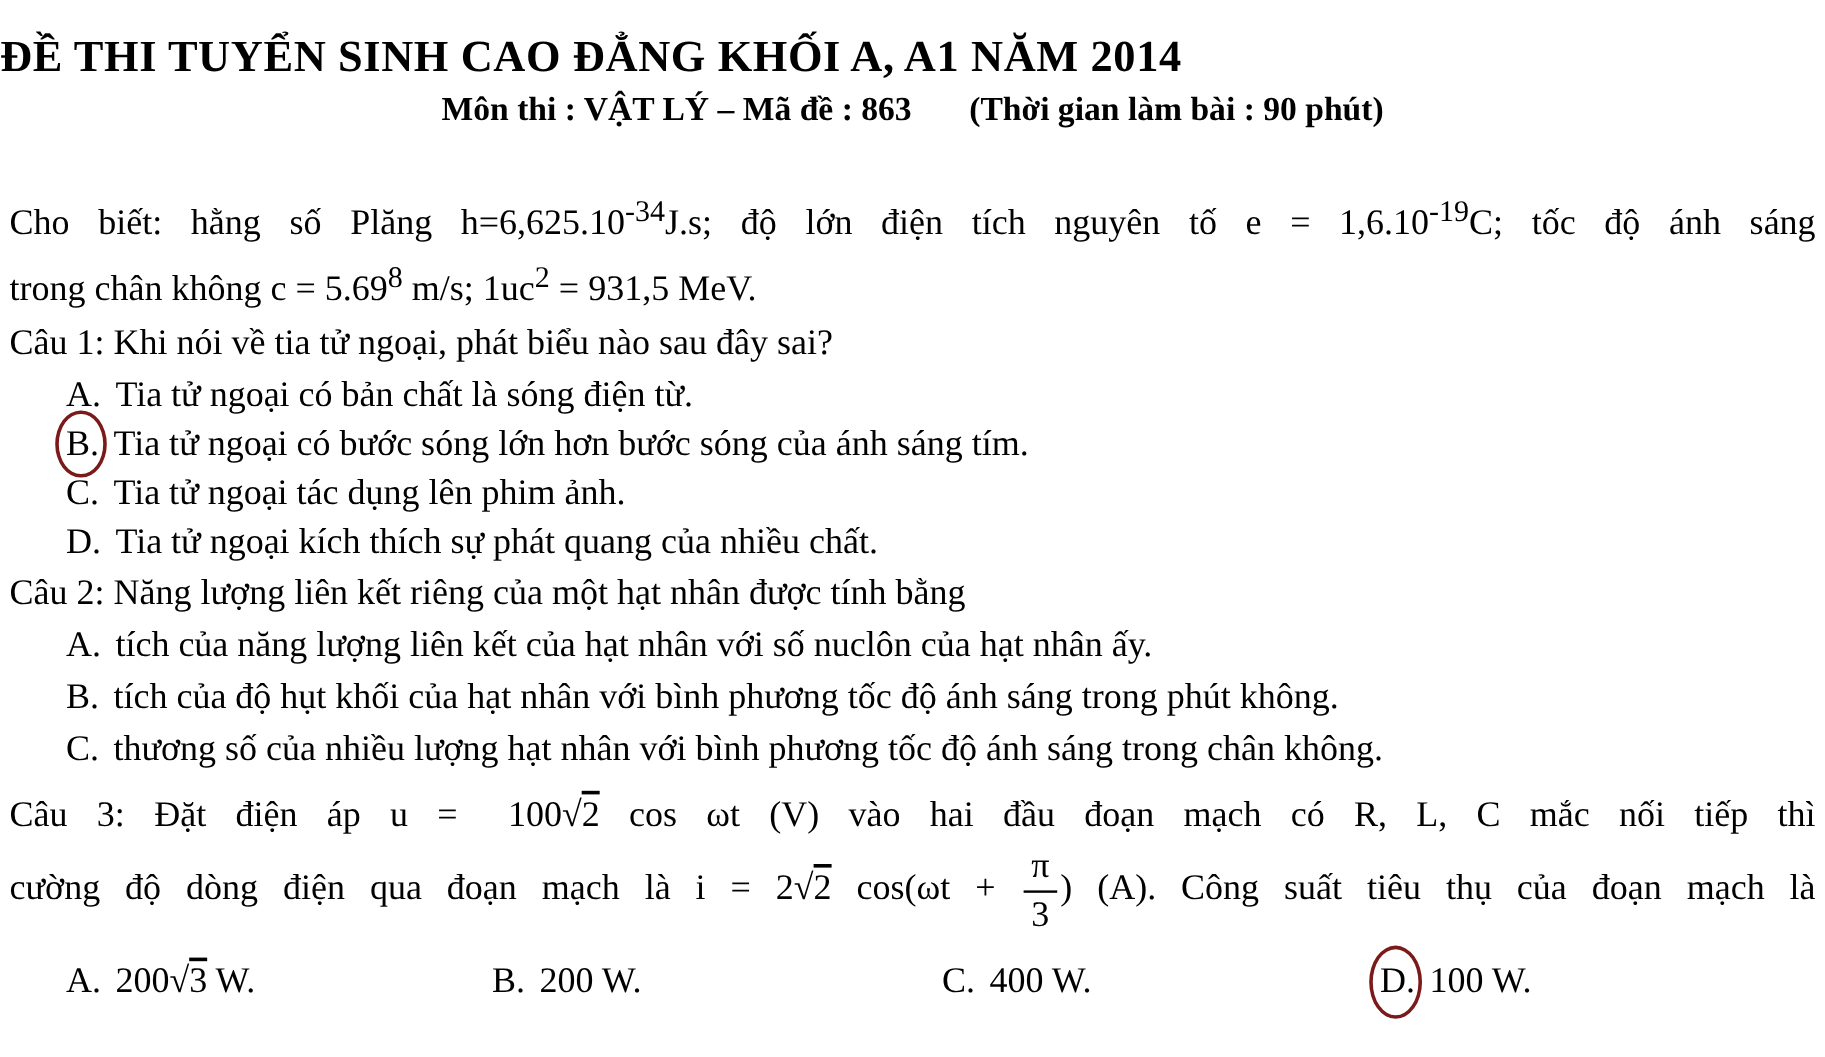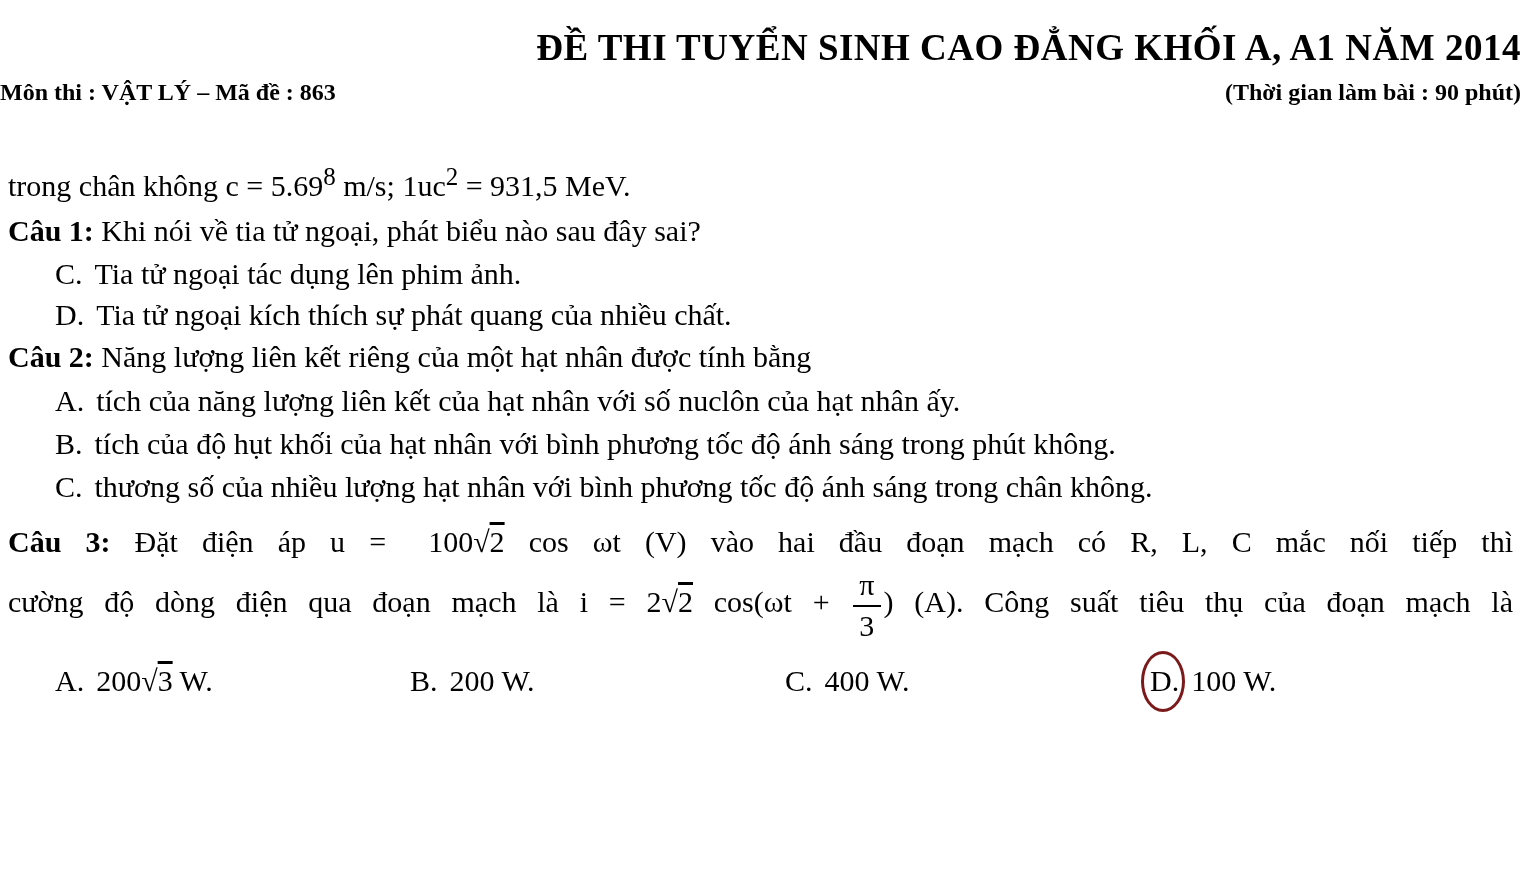--- a/index.html
+++ b/index.html
@@ -10,31 +10,31 @@
   *{box-sizing:border-box;}
   html,body{margin:0;padding:0;}
   body{
     width:1521px;height:881px;overflow:hidden;
     background:var(--background);color:var(--text);
     font-family:"Liberation Serif","DejaVu Serif",serif;
     font-size:30px;
   }
   .page{width:1521px;height:881px;position:relative;}
   .title{
-    padding-top:26px;text-align:right;font-weight:bold;
+    padding-top:26px;text-align:left;font-weight:bold;
     font-size:37px;line-height:44px;letter-spacing:.5px;
   }
   .subtitle{
-    display:flex;justify-content:space-between;gap:48px;
-    font-weight:bold;font-size:24px;line-height:44px;
+    display:flex;justify-content:center;gap:48px;
+    font-weight:bold;font-size:28px;line-height:44px;
   }
   .preamble{margin:40px 8px 0;line-height:46px;}
   .jline{text-align:justify;text-align-last:justify;text-justify:inter-word;}
   .qheading{margin:0 8px;line-height:44px;}
-  .qlabel{font-weight:bold;}
+  .qlabel{font-weight:normal;}
   .emph{font-weight:normal;}
   .options{margin:0 8px;padding-left:47px;}
   .opt{line-height:41px;white-space:nowrap;}
   .opt-q2{line-height:43px;}
   .letter{display:inline-block;margin-right:12px;position:relative;}
   .circled::before{
     content:"";position:absolute;inset:-7px -6px -8px -9px;
     border:3px solid var(--circle);border-radius:50%;
   }
   .q3para{margin:10px 8px 0;}
@@ -61,25 +61,28 @@
 <div class="page">
 
   <div class="title">ĐỀ THI TUYỂN SINH CAO ĐẲNG KHỐI A, A1 NĂM 2014</div>
 
   <div class="subtitle">
     <span>Môn thi : VẬT LÝ – Mã đề : 863</span>
     <span>(Thời gian làm bài : 90 phút)</span>
   </div>
 
   <div class="preamble">
+    <div class="jline"><span>Cho biết: hằng số Plăng h=6,625.10</span><sup>-34</sup><span>J.s; độ lớn điện tích nguyên tố e = 1,6.10</span><sup>-19</sup><span>C; tốc độ ánh sáng</span></div>
     <div><span>trong chân không c = 5.69</span><sup>8</sup><span> m/s; 1uc</span><sup>2</sup><span> = 931,5 MeV.</span></div>
   </div>
 
   <div class="qheading"><span class="qlabel">Câu 1:</span><span> Khi nói về tia tử ngoại, phát biểu nào sau đây </span><span class="emph">sai?</span></div>
   <div class="options">
+    <div class="opt"><span class="letter">A.</span><span>Tia tử ngoại có bản chất là sóng điện từ.</span></div>
+    <div class="opt"><span class="letter circled">B.</span><span>Tia tử ngoại có bước sóng lớn hơn bước sóng của ánh sáng tím.</span></div>
     <div class="opt"><span class="letter">C.</span><span>Tia tử ngoại tác dụng lên phim ảnh.</span></div>
     <div class="opt"><span class="letter">D.</span><span>Tia tử ngoại kích thích sự phát quang của nhiều chất.</span></div>
   </div>
 
   <div class="qheading"><span class="qlabel">Câu 2:</span><span> Năng lượng liên kết riêng của một hạt nhân được tính bằng</span></div>
   <div class="options">
     <div class="opt opt-q2"><span class="letter">A.</span><span>tích của năng lượng liên kết của hạt nhân với số nuclôn của hạt nhân ấy.</span></div>
     <div class="opt opt-q2"><span class="letter">B.</span><span>tích của độ hụt khối của hạt nhân với bình phương tốc độ ánh sáng trong phút không.</span></div>
     <div class="opt opt-q2"><span class="letter">C.</span><span>thương số của nhiều lượng hạt nhân với bình phương tốc độ ánh sáng trong chân không.</span></div>
   </div>

